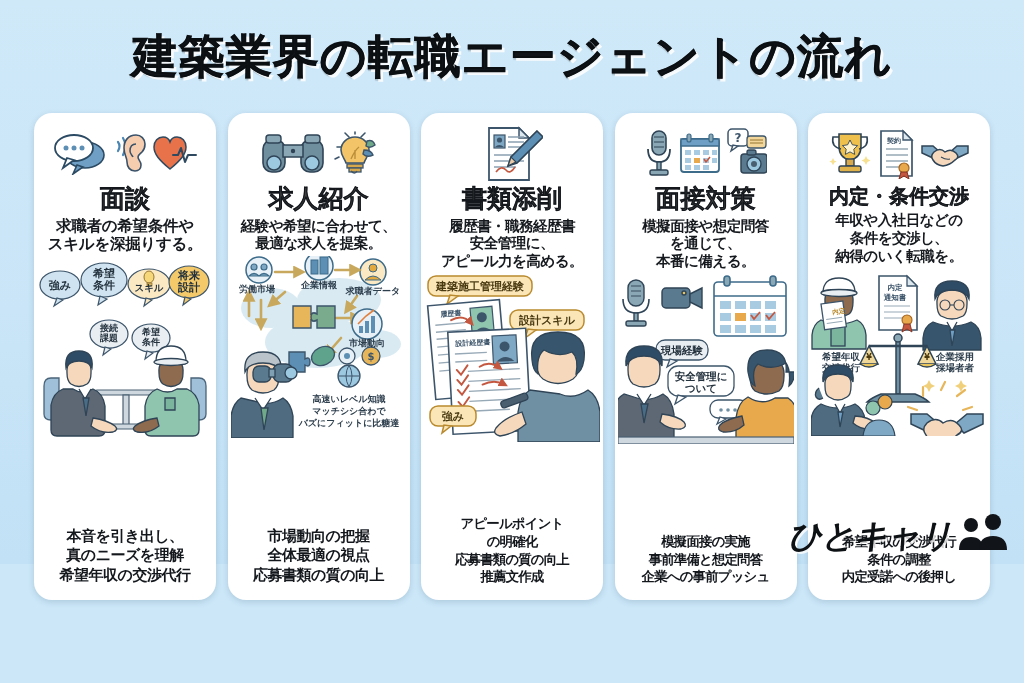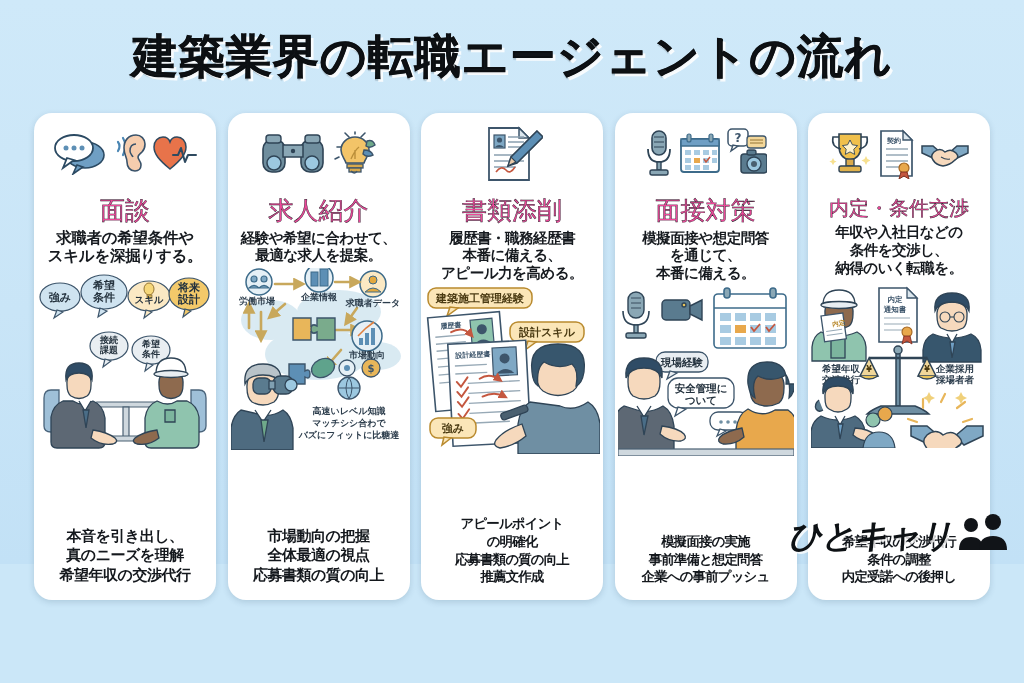--- a/index.html
+++ b/index.html
@@ -68,24 +68,24 @@
     align-items: center;
     justify-content: center;
     gap: 5px;
     width: 100%;
     margin-top: 2px;
   }
   .icon-row svg { display: block; }
   
   .card-heading {
     font-size: 25px;
-    font-weight: 400;
-    color: #ec4899;
+    font-weight: 700;
+    color: #404040;
     letter-spacing: 0px;
-    margin-top: 12px;
+    margin-top: 0;
     line-height: 1.1;
     text-align: center;
     white-space: nowrap;
     -webkit-text-stroke: 0.4px #14181d;
   }
   .card-heading.small { font-size: 20px; }
   .card-lead {
     font-size: 15.5px;
     font-weight: 800;
     color: #161a1f;
@@ -392,21 +392,21 @@
           <path d="M15 47 q5-7 10-2 q4 5 9-3" stroke="#c4573f" stroke-width="1.6" fill="none"></path>
           <g>
             <path d="M56 6 l6 6 -26 26 -9 3 3-9z" fill="#5d8fb5" stroke="#2f4456" stroke-width="1.6"></path>
             <path d="M27 41 l3-9 5 5z" fill="#e8c9a8" stroke="#2f4456" stroke-width="1.2"></path>
           </g>
         </svg>
       </div>
       <div class="card-heading">書類添削</div>
       <div class="card-lead tight">
         <div>履歴書・職務経歴書</div>
-        <div>本番に備える、</div>
+        <div>安全管理に、</div>
         <div>アピール力を高める。</div>
       </div>
 
       <div class="illus">
         <svg width="176" height="168" viewBox="0 0 176 168">
           <rect x="0" y="0" width="176" height="168" fill="#ffffff"></rect>
 
           <g>
             <rect x="4" y="2" width="104" height="20" rx="8" fill="#fbe6b8" stroke="#b98a2e" stroke-width="1.5"></rect>
             <path d="M26 21 l-3 9 11-8z" fill="#fbe6b8" stroke="#b98a2e" stroke-width="1.5"></path>

